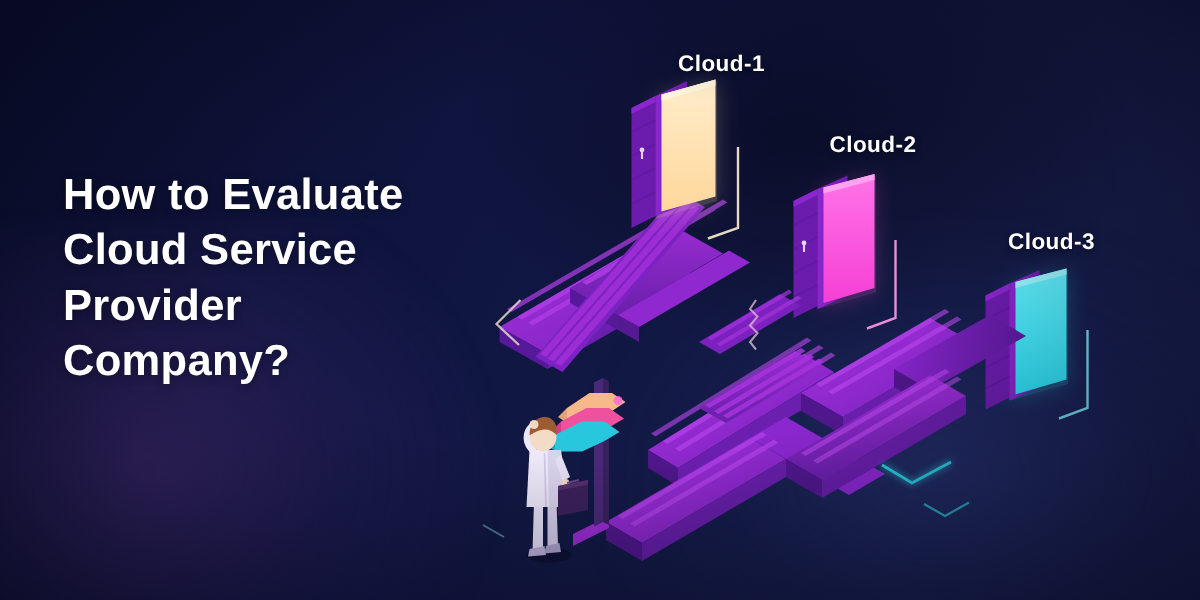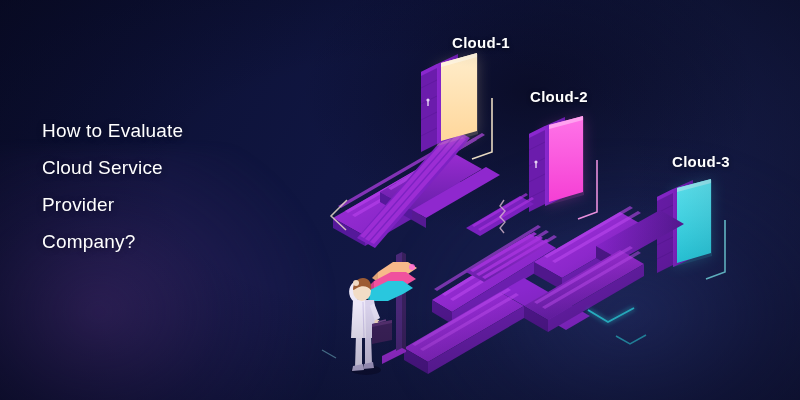--- a/index.html
+++ b/index.html
@@ -56,23 +56,23 @@
     pointer-events: none;
   }
 
   
   .headline {
     position: absolute;
     left: 42px;
     top: 112px;
     width: 300px;
     color: #ffffff;
-    font-size: 19px;
+    font-size: 29px;
     line-height: 37px;
-    font-weight: 400;
+    font-weight: 700;
     letter-spacing: 0.2px;
     white-space: pre-line;
     text-shadow: 0 1px 6px rgba(0,0,0,0.35);
   }
 
   
   .scene {
     position: absolute;
     inset: 0;
   }
@@ -82,21 +82,21 @@
   .door-label {
     position: absolute;
     color: #ffffff;
     font-size: 15px;
     font-weight: bold;
     letter-spacing: 0.3px;
     white-space: nowrap;
     text-shadow: 0 1px 4px rgba(0,0,0,0.5);
   }
   #label-cloud-1 { left: 452px; top: 22px; margin-top: 12px; }
-  #label-cloud-2 { left: 530px; top: 88px; text-align: right; }
+  #label-cloud-2 { left: 553px; top: 88px; text-align: right; }
   #label-cloud-3 { left: 672px; top: 153px; text-align: center; }
 </style>
 </head>
 <body>
 
 <div id="banner">
 
   <div class="bg-base"></div>
   <div class="bg-glow-purple"></div>
   <div class="bg-glow-blue"></div>

